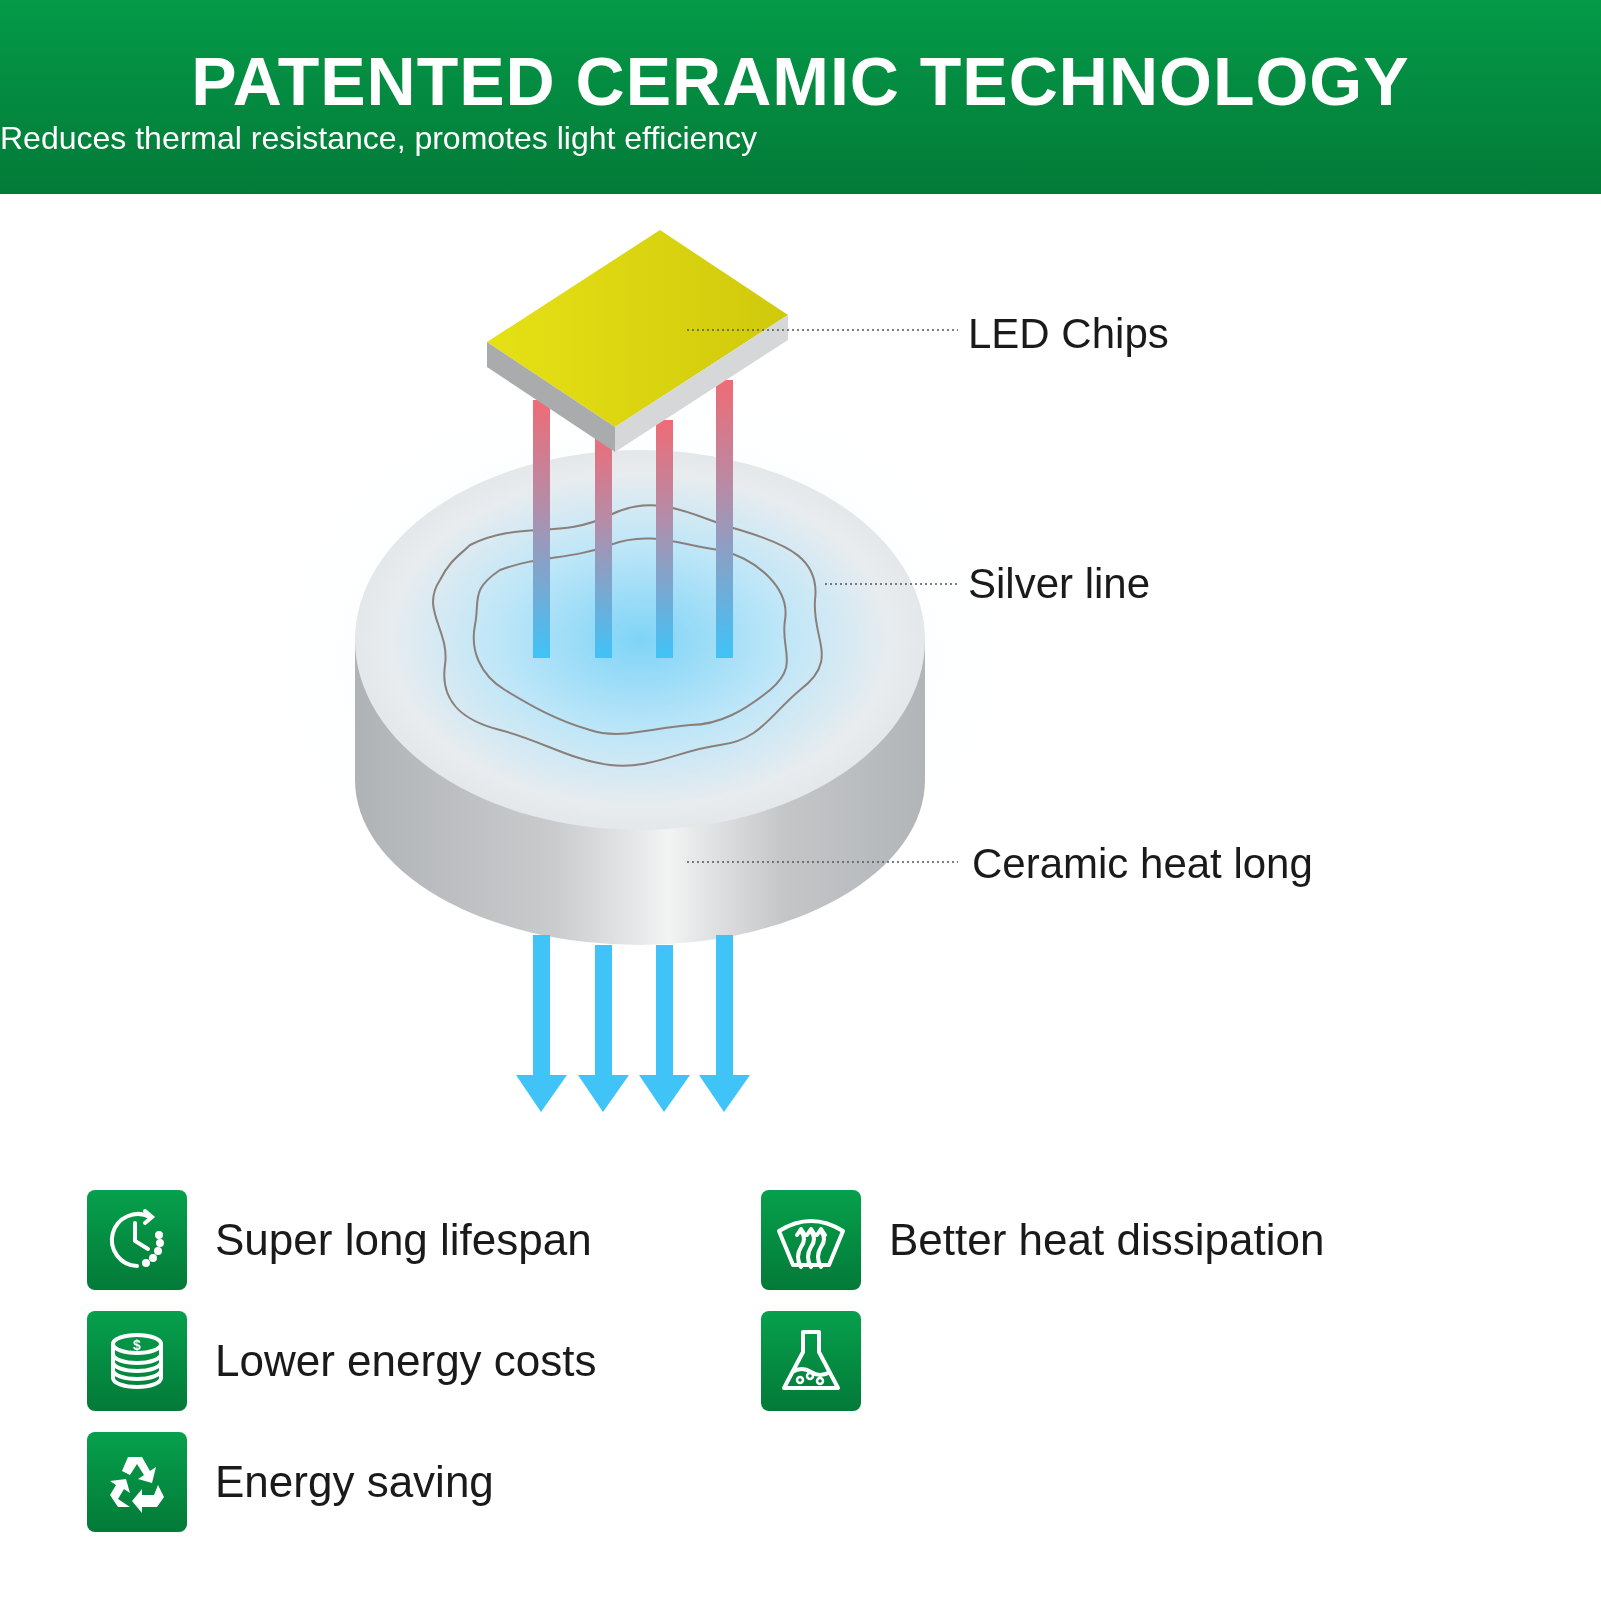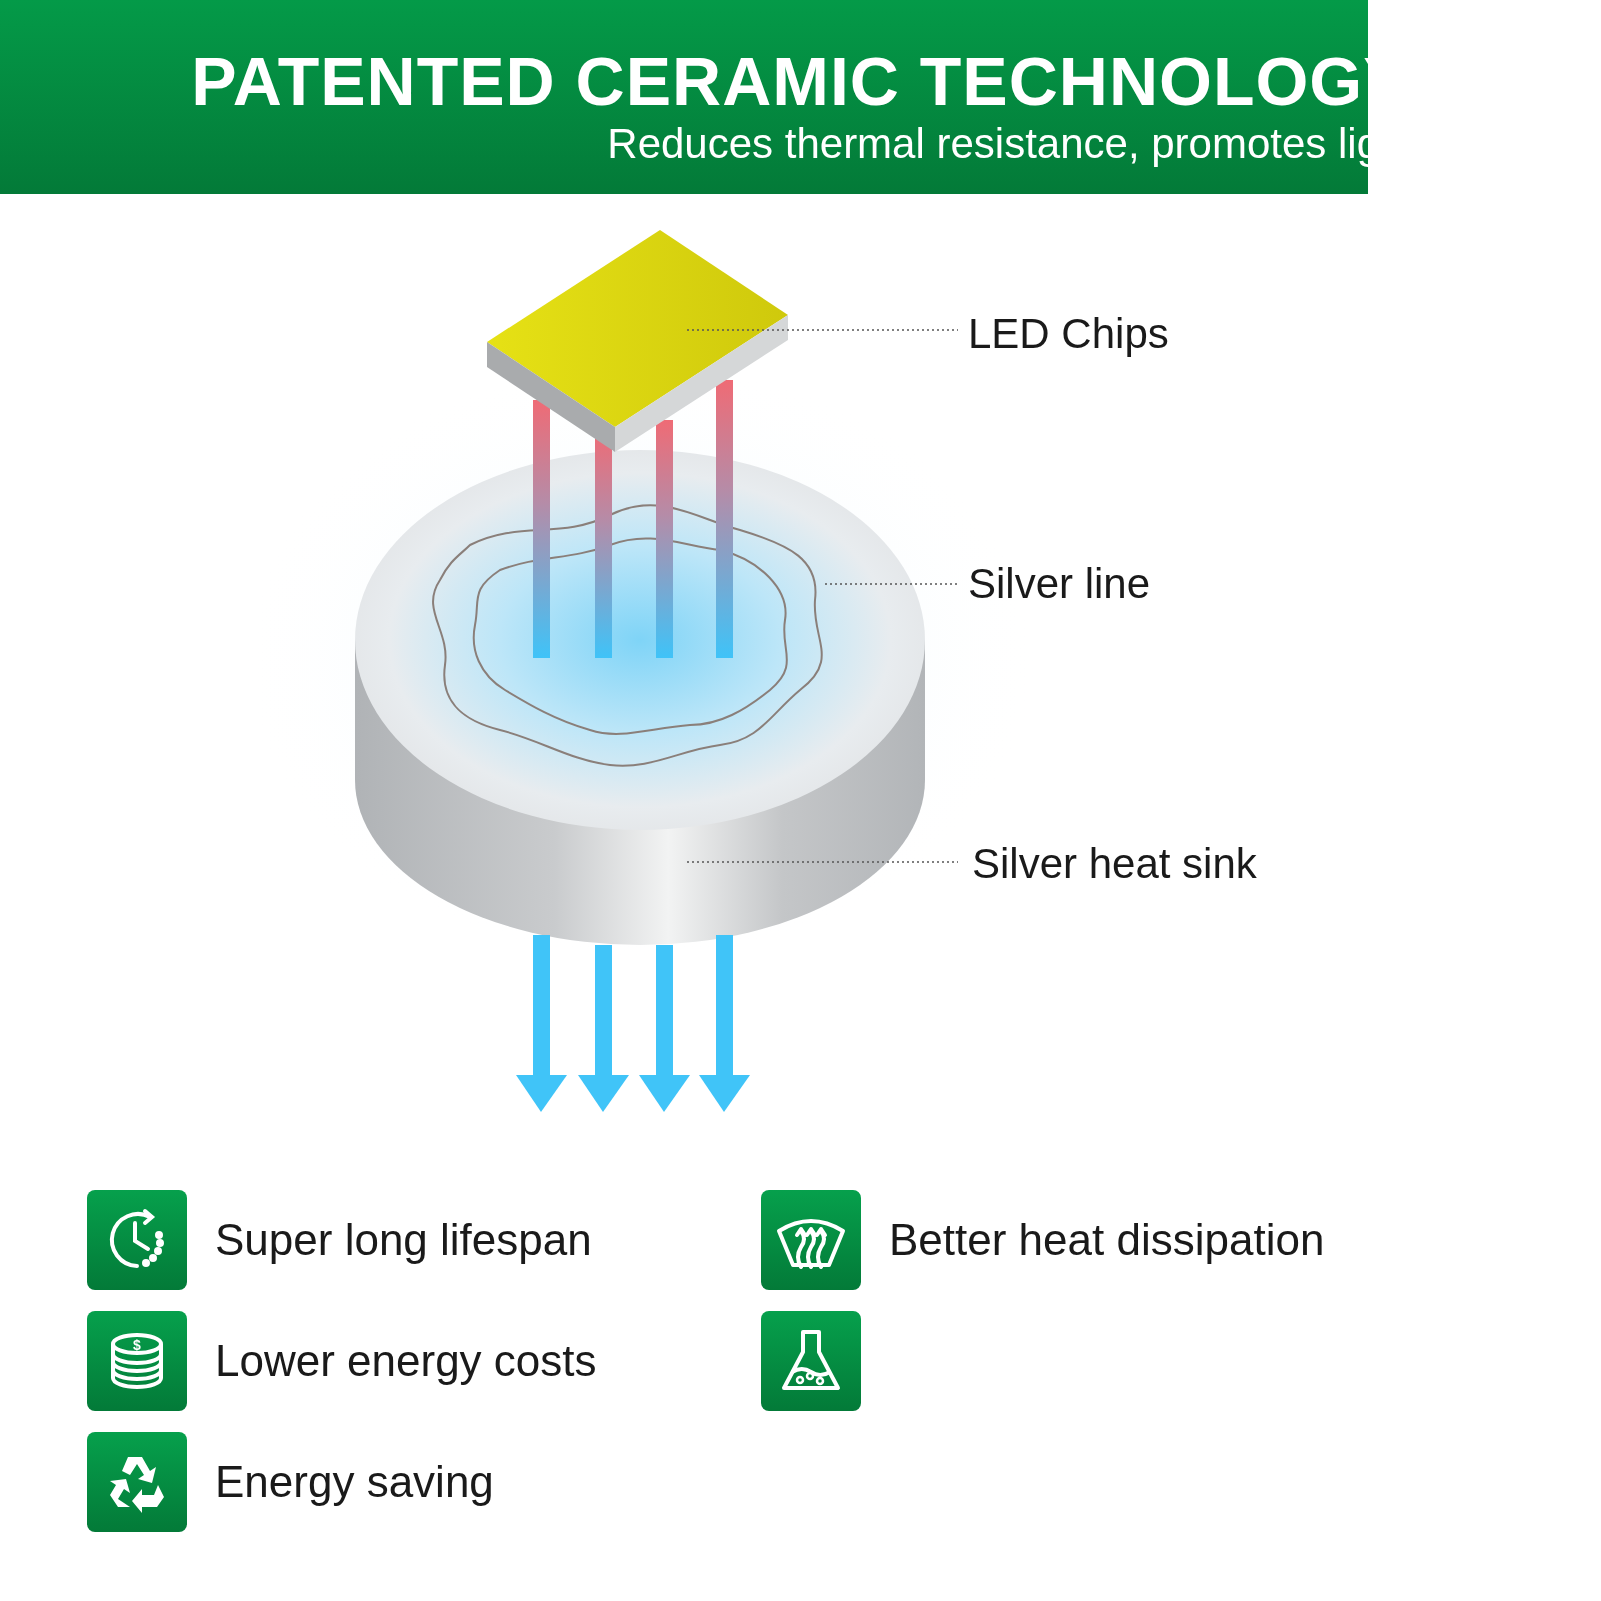--- a/index.html
+++ b/index.html
@@ -1,23 +1,23 @@
 <!DOCTYPE html>
 <html><head>
 <meta charset="utf-8">
 <style>
   html, body { margin:0; padding:0; }
   body { width:1601px; height:1601px; background:#ffffff; position:relative; overflow:hidden;
          font-family:"Liberation Sans", "DejaVu Sans", sans-serif; color:#1a1a1a; }
-  .header { position:absolute; left:0; top:0; width:1368px; height:194px;
+  .header { position:absolute; left:0; top:0; width:1601px; height:194px;
             background:linear-gradient(to bottom, #049a48 0%, #037a38 100%); }
   .title { position:absolute; left:0; top:42px; width:1601px; text-align:center; color:#fff;
            font-weight:bold; font-size:68px; letter-spacing:1px; }
-  .subtitle { position:absolute; left:0; top:120px; width:1601px; text-align:right; color:#fff;
-              font-size:42px; }
+  .subtitle { position:absolute; left:0; top:120px; width:1601px; text-align:left; color:#fff;
+              font-size:32px; }
   .diagram { position:absolute; left:0; top:194px; width:1448px; height:960px; }
   .callout { position:absolute; font-size:42px; color:#1a1a1a; }
   .feature { position:absolute; display:flex; align-items:center; }
   .ficon { width:100px; height:100px; border-radius:8px;
            background:linear-gradient(to bottom, #06a04c 0%, #037a38 100%);
            display:flex; align-items:center; justify-content:center; }
   .flabel { margin-left:28px; font-size:44px; color:#1a1a1a; white-space:nowrap; }
 </style>
 </head>
 <body>
@@ -96,21 +96,21 @@
 
     <g stroke="#555" stroke-width="1.5" stroke-dasharray="2,3">
       <line x1="687" y1="330" x2="958" y2="330"></line>
       <line x1="825" y1="584" x2="958" y2="584"></line>
       <line x1="687" y1="862" x2="958" y2="862"></line>
     </g>
   </svg>
 
   <div class="callout" style="left:968px; top:116px;">LED Chips</div>
   <div class="callout" style="left:968px; top:366px;">Silver line</div>
-  <div class="callout" style="left:972px; top:646px;">Silver heat sink</div>
+  <div class="callout" style="left:972px; top:646px;">Ceramic heat long</div>
 </div>
 
 <div class="feature" style="left:87px; top:1190px;">
   <div class="ficon">
     <svg width="70" height="70" viewBox="0 0 70 70" fill="none" stroke="#fff" stroke-width="4" stroke-linecap="round">
       <path d="M 48 12 A 26 26 0 1 0 35 61"></path>
       <polyline points="43,6 50,12 43,18"></polyline>
       <polyline points="33,18 33,36 46,44"></polyline>
       <circle cx="57" cy="30" r="2" fill="#fff"></circle>
       <circle cx="58" cy="38" r="2" fill="#fff"></circle>

